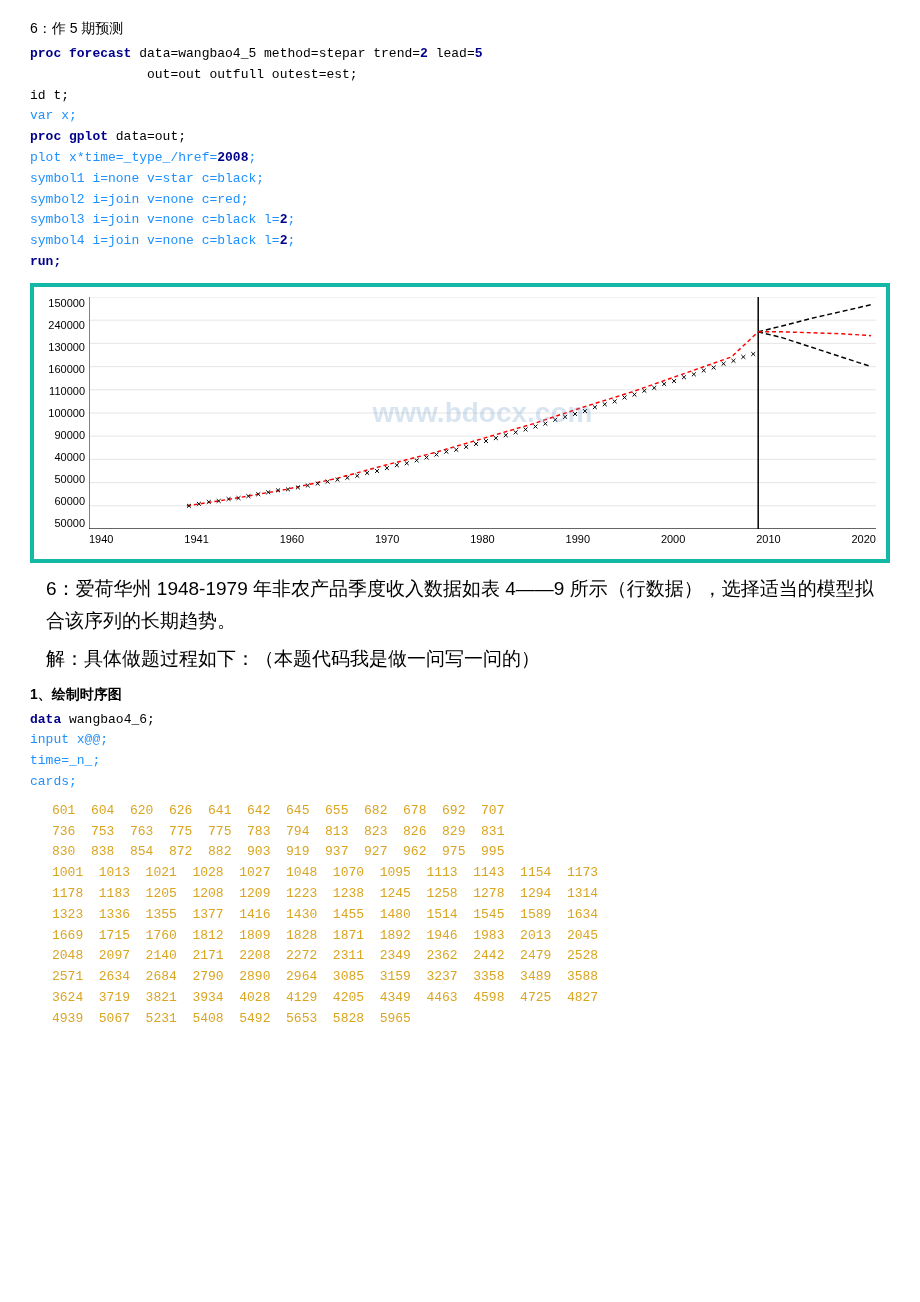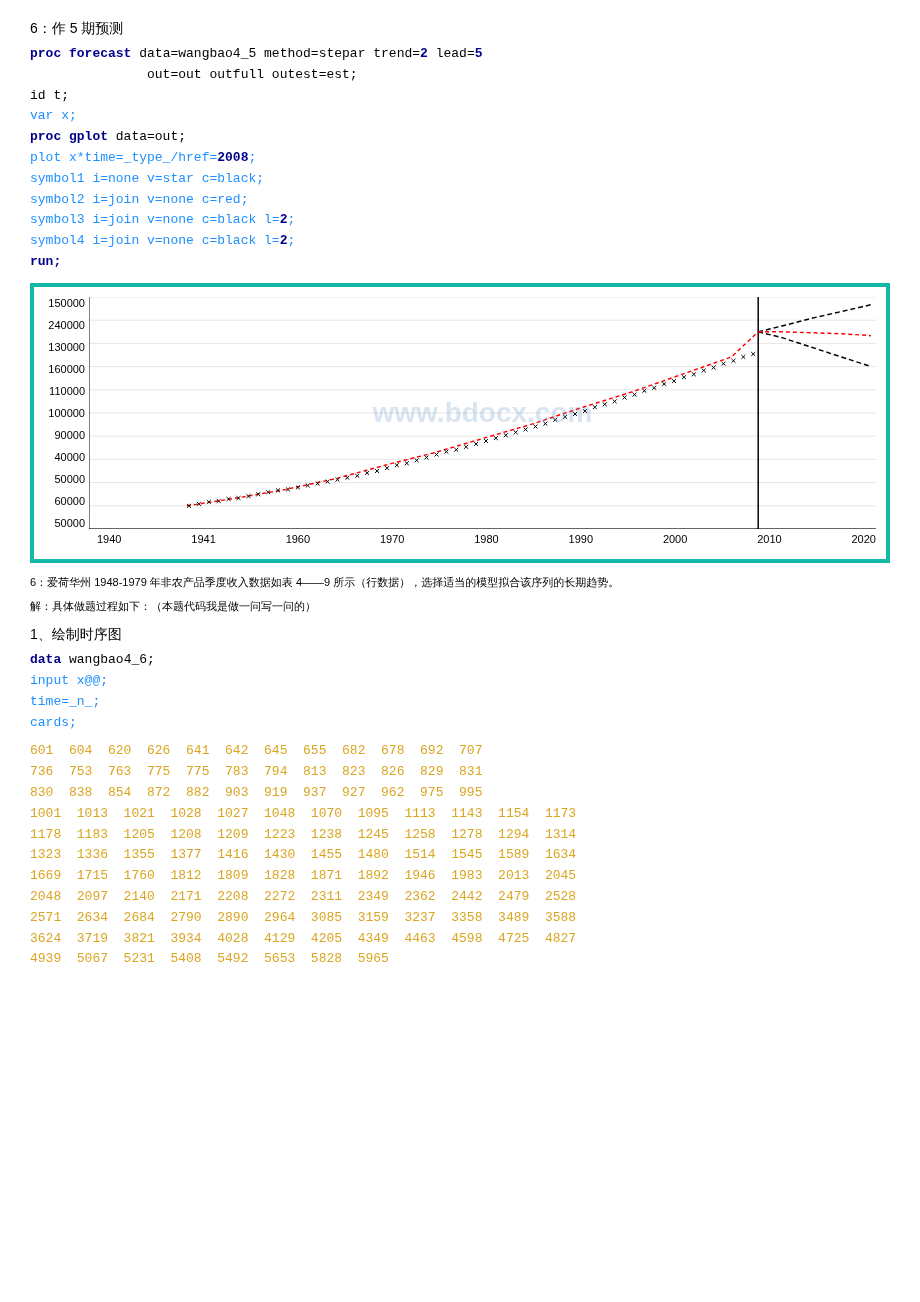--- a/index.html
+++ b/index.html
@@ -22,21 +22,21 @@
       line-height: 1.6;
       margin-bottom: 8px;
     }
     .code-line {
       display: block;
       white-space: pre;
     }
     .kw { color: #00008B; font-weight: bold; }
     .blue-plain { color: #1E90FF; }
     .normal { color: #000; }
-    .data-line { color: #DAA520; }
+    .data-line { color: #DAA520; margin-left: 22px; }
     
     .chart-container {
       border: 4px solid #14b8a6;
       width: 860px;
       height: 280px;
       position: relative;
       margin: 10px 0 10px 0;
       background: #fff;
       overflow: hidden;
     }
@@ -57,21 +57,21 @@
       flex-direction: column;
       justify-content: space-between;
       align-items: flex-end;
       padding-right: 4px;
       font-size: 11px;
       font-family: Arial, sans-serif;
     }
     .x-axis-labels {
       position: absolute;
       bottom: 0;
-      left: 63px;
+      left: 55px;
       right: 10px;
       height: 30px;
       display: flex;
       justify-content: space-between;
       align-items: flex-start;
       padding-top: 4px;
       font-size: 11px;
       font-family: Arial, sans-serif;
     }
     .chart-svg {
@@ -84,27 +84,28 @@
       left: 50%;
       transform: translate(-50%, -50%);
       font-size: 28px;
       color: rgba(100,150,200,0.25);
       white-space: nowrap;
       pointer-events: none;
       font-family: Arial, sans-serif;
       font-weight: bold;
     }
     .paragraph {
-      font-size: 11px;
+      font-size: 19px;
       line-height: 1.7;
       margin-bottom: 6px;
+      margin-left: 16px;
     }
     .subsection {
       font-size: 14px;
-      font-weight: normal;
+      font-weight: bold;
       margin: 10px 0 6px 0;
     }
   </style>
 </head>
 <body>
 
 <div class="section-title">
   <span>6：作 5 期预测</span>
 </div>
 

